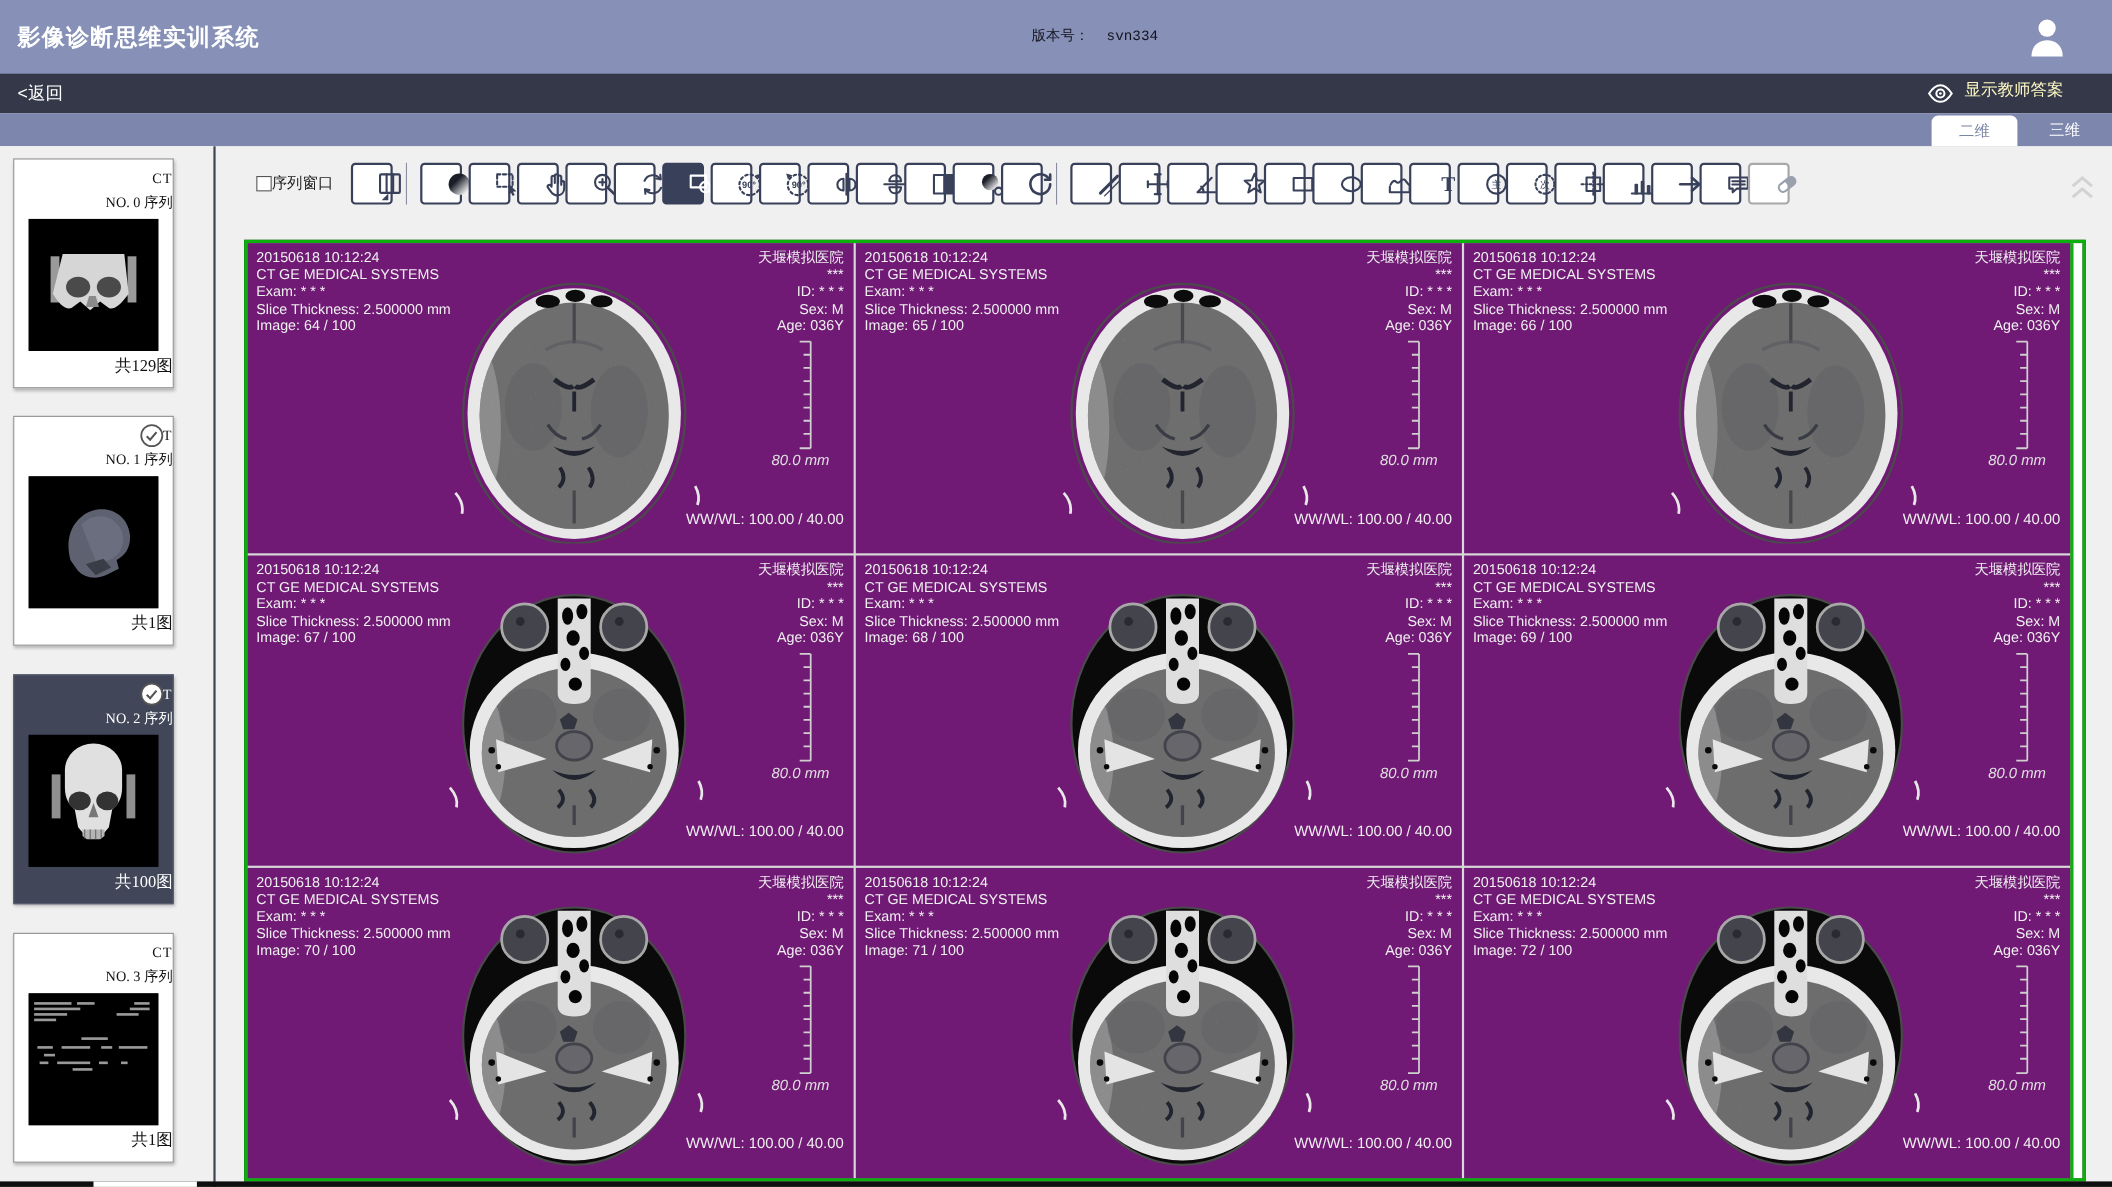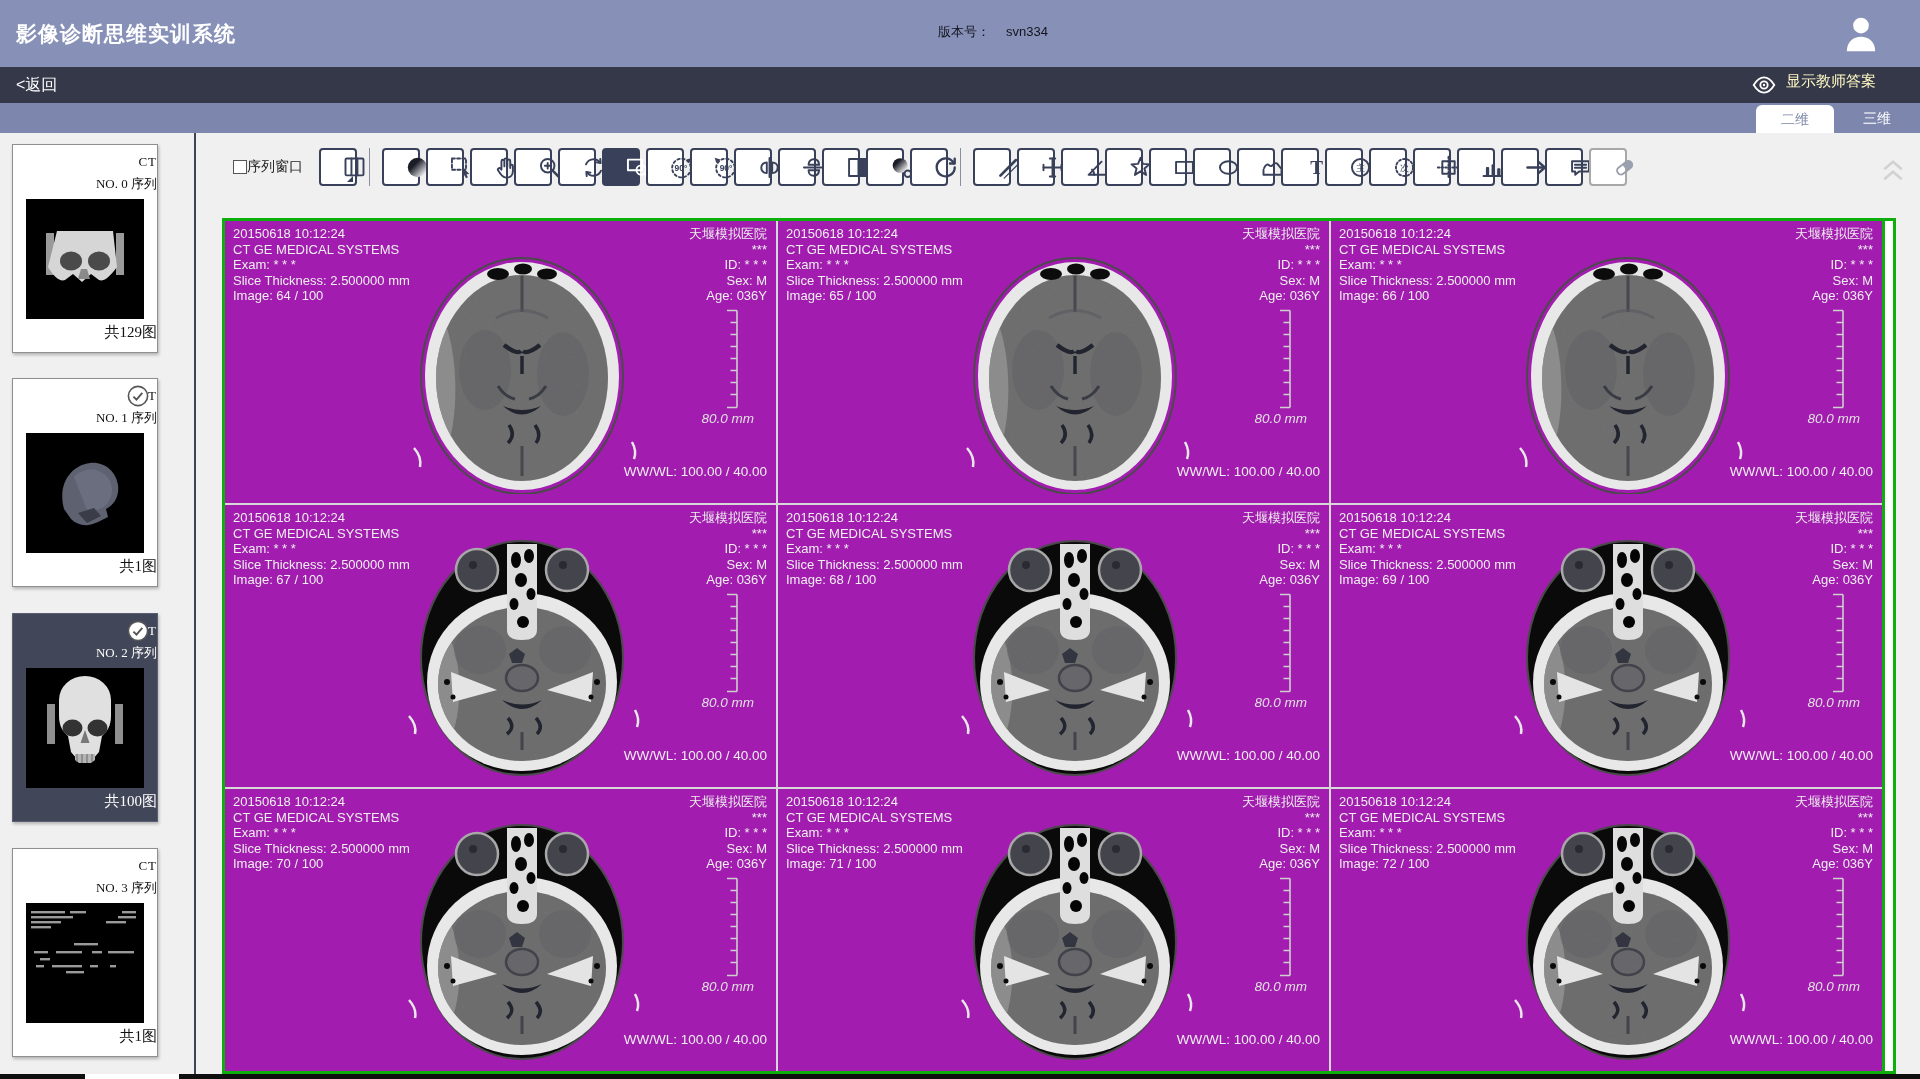--- a/index.html
+++ b/index.html
@@ -5,21 +5,21 @@
   * { box-sizing: border-box; margin: 0; padding: 0; }
   html,body { background:#000; }
   .app { position:relative; width:1920px; height:1079px; overflow:hidden;
          background:#f0f0f0; font-family:"Liberation Sans", sans-serif; }
 
   
   .topbar { position:absolute; top:0; left:0; right:0; height:83px; background:#8791b8;padding-left:29px; }
   .app-title { position:absolute; left:16px; top:20px; color:#fff; font-size:21px;
                font-weight:bold; letter-spacing:1px; }
   .version { position:absolute; left:938px; top:23px; font-size:13px; color:#14141f; }
-  .version .v-val { margin-left:16px; font-family:Liberation Sans, sans-serif; }
+  .version .v-val { margin-left:16px; font-family:Liberation Mono, monospace; }
   .user-avatar { position:absolute; right:36px; top:11px; width:46px; height:46px; cursor:pointer; }
 
   
   .navbar { position:absolute; top:67px; left:0; right:0; height:36px; background:#343849; }
   .back { position:absolute; left:16px; top:8px; font-size:16px; color:#fff; cursor:pointer; }
   .show-answer { position:absolute; right:44px; top:5px; display:flex; align-items:flex-start;
                  gap:9px; color:#fef9c3; font-size:15px; cursor:pointer; }
   .show-answer svg { width:26px; height:26px; }
 
   
@@ -64,21 +64,21 @@
   .tbtn .corner { position:absolute; right:2px; bottom:2px; width:0; height:0;
                   border-left:6px solid transparent; border-bottom:6px solid #39405a; }
   .tbsep { width:1px; height:38px; background:#8a8fa0; margin:0 12px 0 6px; flex:none; }
   .collapse-btn { position:absolute; right:12px; top:12px; width:30px; height:26px; cursor:pointer; }
 
   
   .viewer { position:absolute; left:26px; top:85px; width:1674px; height:856px;
             border:3px solid #0caf0c; background:#000; display:flex; }
   .cells { flex:1; display:grid; grid-template-columns:repeat(3,1fr);
            grid-template-rows:repeat(3,1fr); gap:2px; background:#d8d8d8; }
-  .cell { position:relative; background:#a21caf; overflow:hidden; cursor:pointer;text-decoration:underline; }
+  .cell { position:relative; background:#701a75; overflow:hidden; cursor:pointer;text-decoration:underline; }
   .vscroll { width:11px; background:#fff; border-left:3px solid #0caf0c; flex:none; cursor:pointer; }
 
   .ol { position:absolute; color:#efefef; font-size:13px; line-height:15.5px; white-space:pre; }
   .ol-left { left:8px; top:5px; }
   .ol-right { right:9px; top:5px; text-align:right; }
   .ruler { position:absolute; right:36px; top:88px; }
   .scale-label { position:absolute; right:22px; top:190px; font-style:italic; font-size:13.5px;
                  color:#e0e0e0; }
   .wwwl { position:absolute; right:9px; bottom:24px; font-size:13.5px; color:#efefef; }
   .brainwrap { position:absolute; left:53.5%; top:27px; transform:translateX(-50%); }

